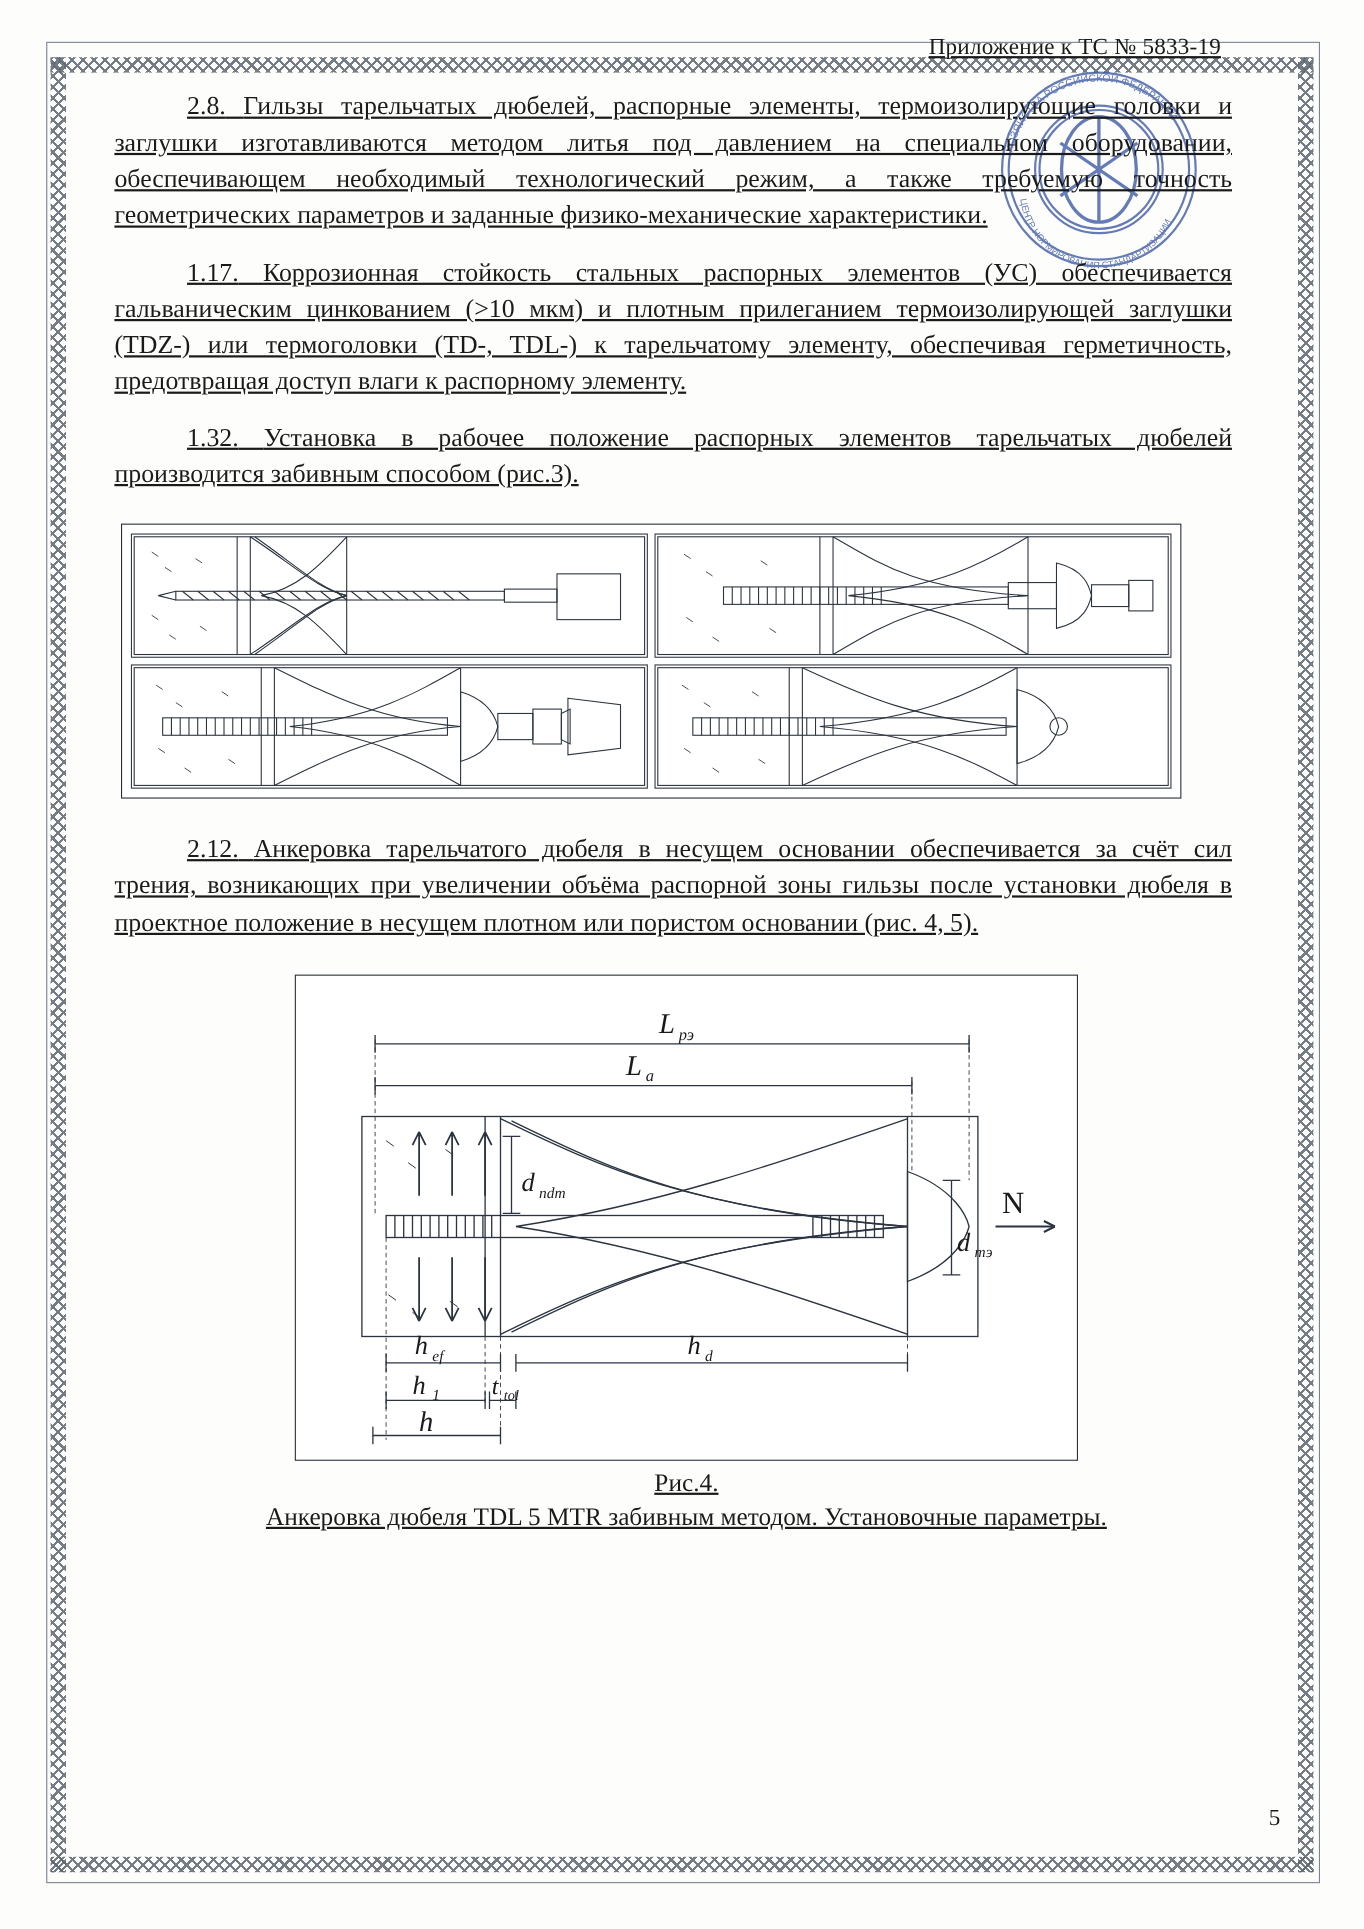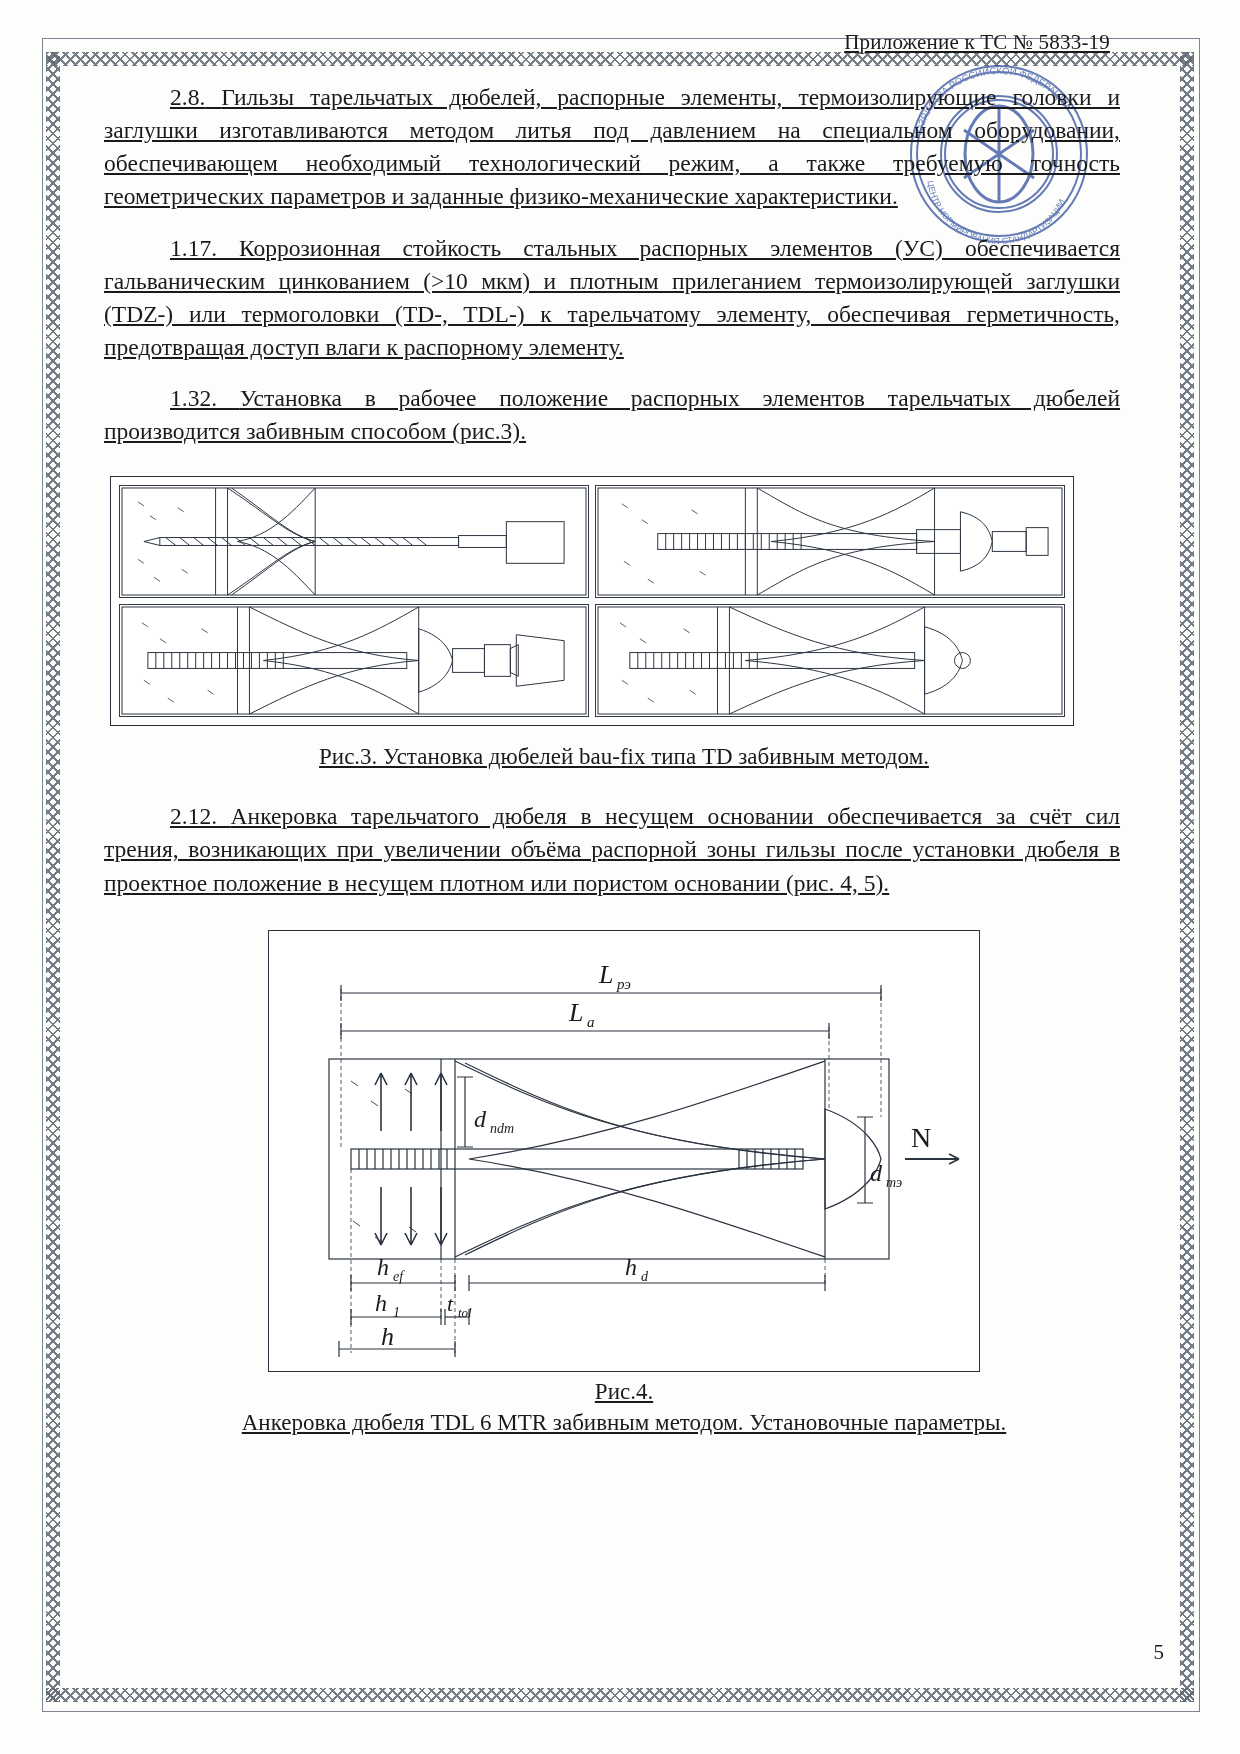--- a/index.html
+++ b/index.html
@@ -302,21 +302,20 @@
               <path d="M42 48 v16 M50 48 v16 M58 48 v16 M66 48 v16 M74 48 v16 M82 48 v16 M90 48 v16 M98 48 v16 M106 48 v16 M114 48 v16 M122 48 v16 M130 48 v16 M138 48 v16 M146 48 v16 M154 48 v16 M162 48 v16"></path>
               <path d="M330 22 C360 30 366 48 368 56 C366 64 360 82 330 90 Z"></path>
               <path d="M368 48 a8 8 0 1 1 0 16 a8 8 0 1 1 0 -16"></path>
             </g>
           </svg>
         </div>
 
       </div>
     </div>
 
-    <div class="figcap">Рис.3. Установка дюбелей bau-fix типа TD забивным методом.</div>
 
     <p class="para indent" style="margin-top:30px;">
       <span>2.12.</span>
       <span>Анкеровка тарельчатого дюбеля в несущем основании обеспечивается за счёт сил трения, возникающих при увеличении объёма распорной зоны гильзы после установки дюбеля в проектное положение в несущем плотном или пористом основании (рис. 4, 5).</span>
     </p>
 
     <div class="fig4-box">
       <svg width="710" height="440" viewBox="0 0 710 440">
         <g stroke="#2b3440" fill="none" stroke-width="1.2">
 
@@ -415,20 +414,20 @@
           <text x="178" y="380" font-size="22">t</text>
           <text x="189" y="386" font-size="13">tol</text>
 
           <text x="112" y="414" font-size="26">h</text>
         </g>
       </svg>
     </div>
 
     <div class="fig4-cap">
       <div>Рис.4.</div>
-      <div>Анкеровка дюбеля TDL 6 MTR забивным методом. Установочные параметры.</div>
+      <div>Анкеровка дюбеля TDL 5 MTR забивным методом. Установочные параметры.</div>
     </div>
 
   </div>
 
   <div class="page-number">5</div>
 
 </div>
 
 </body></html>

